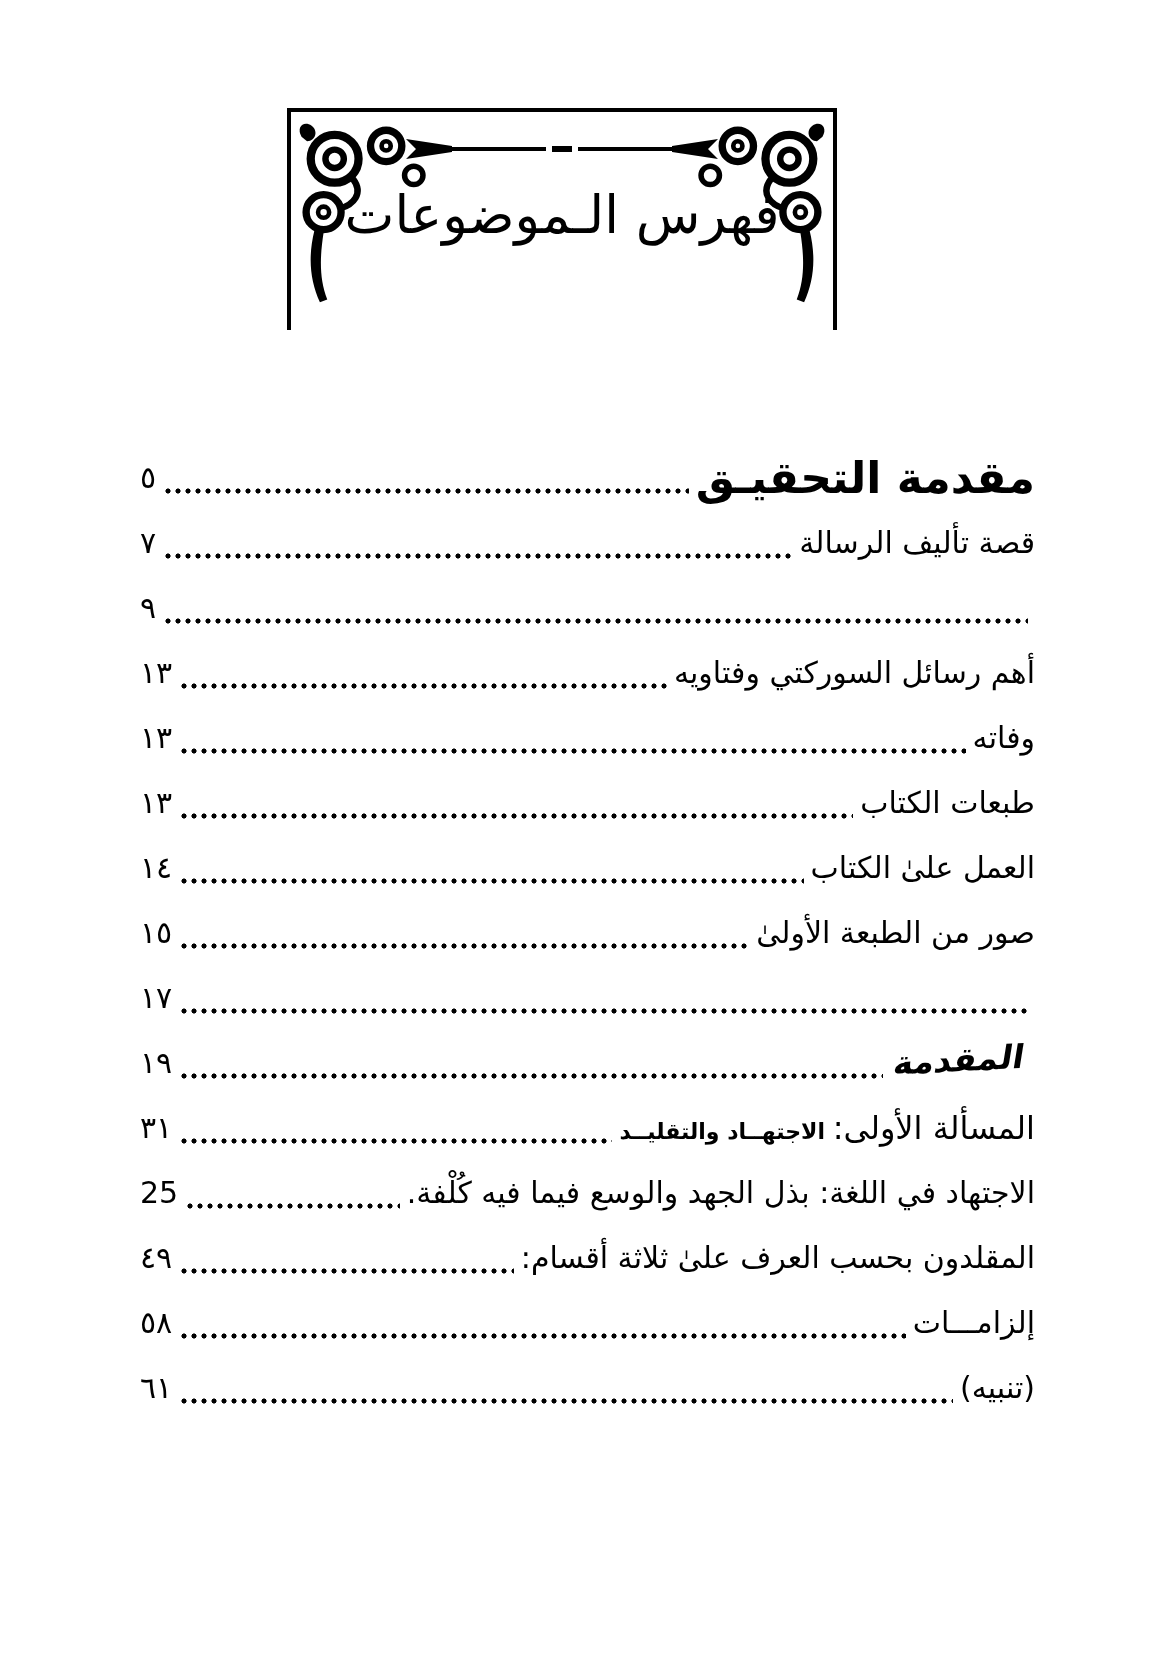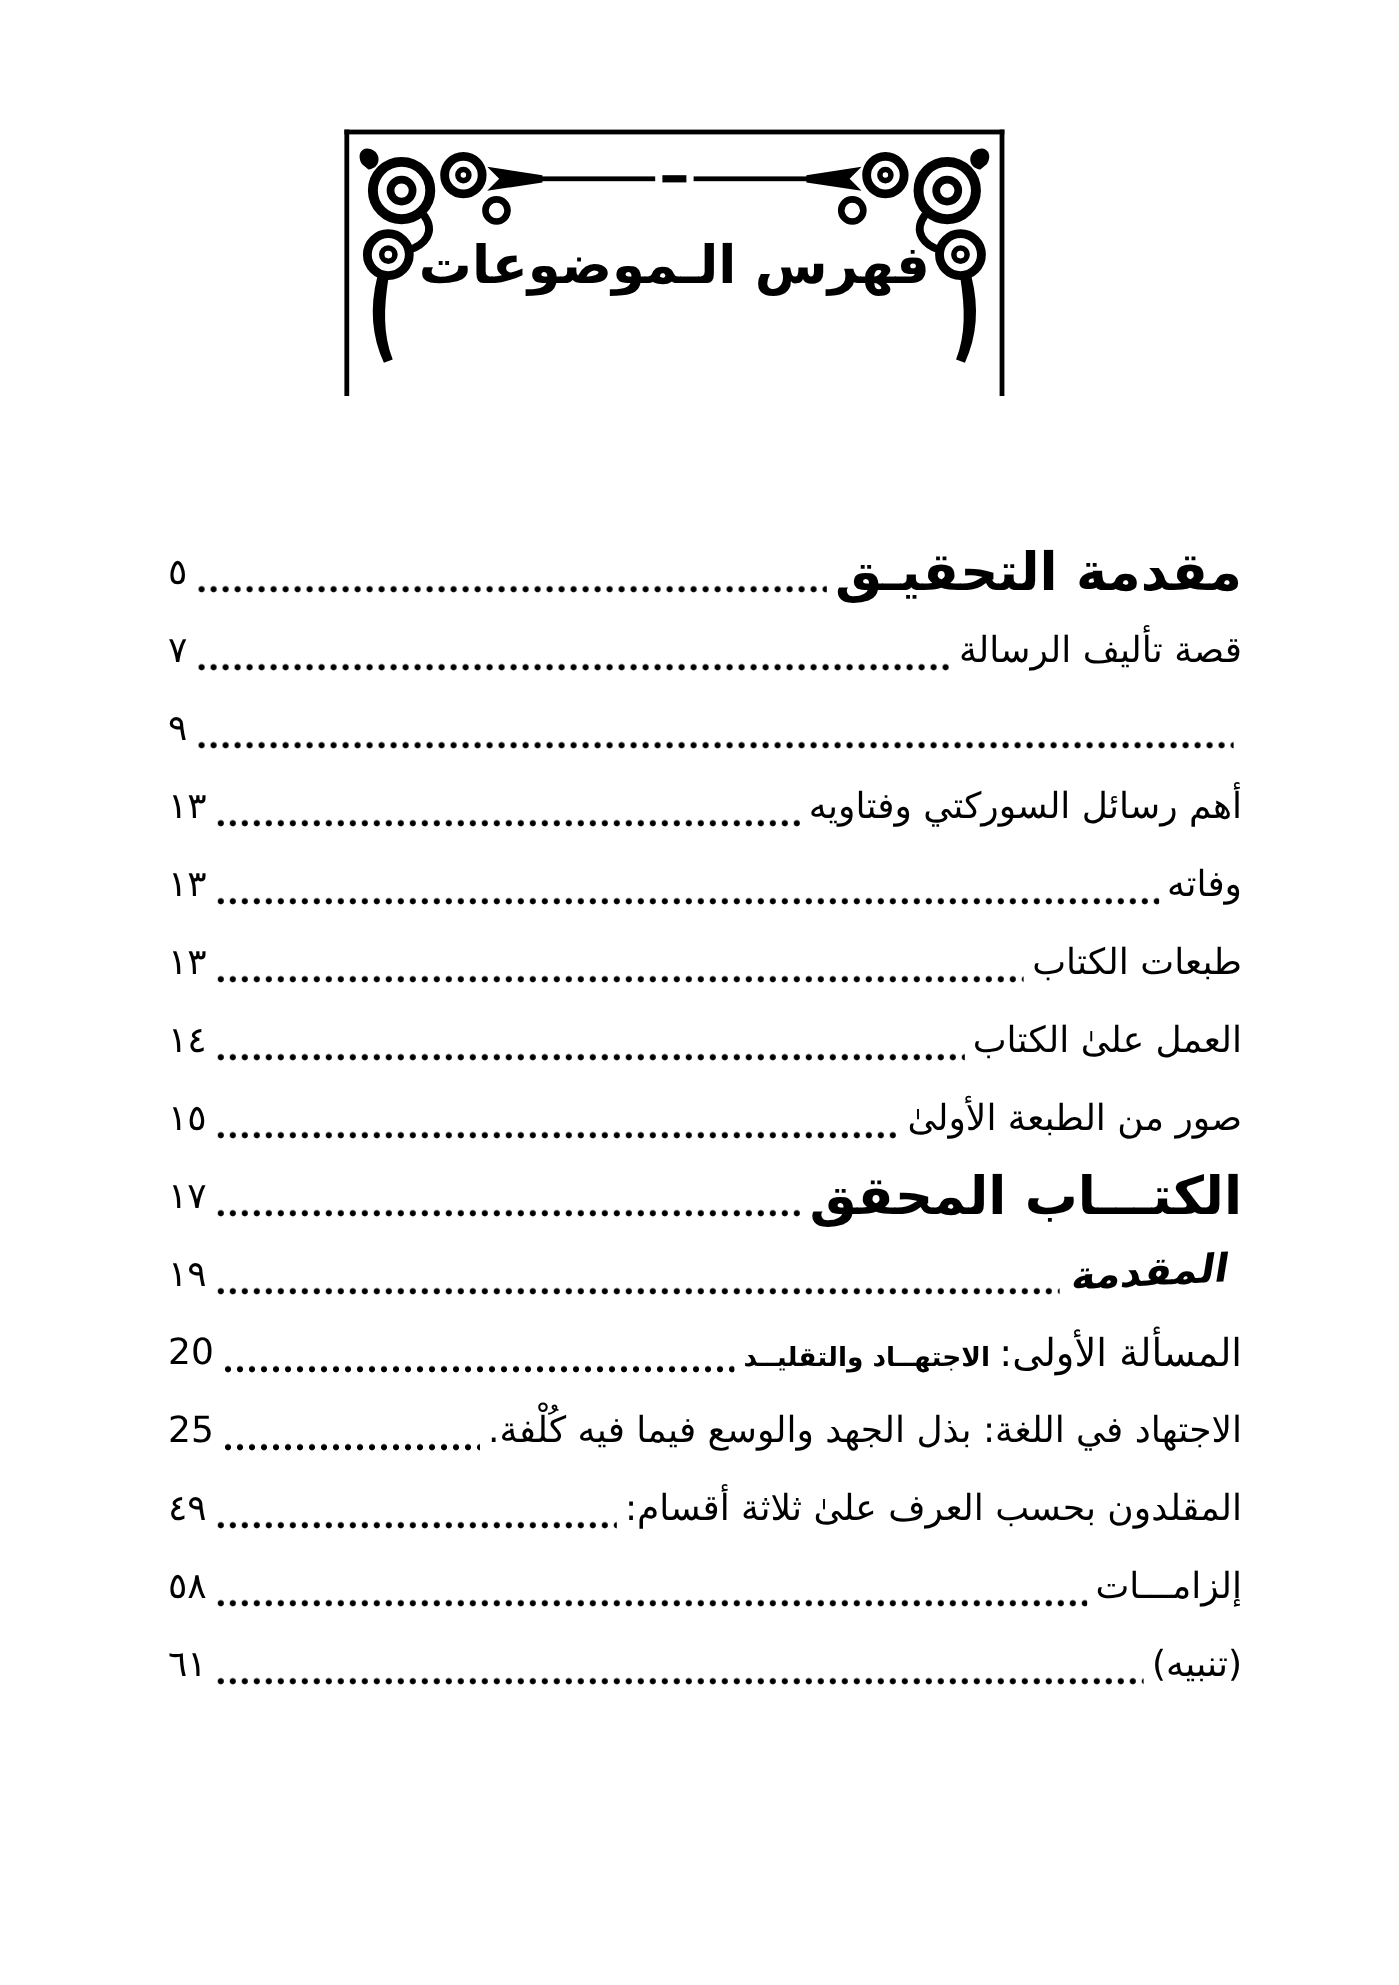--- a/index.html
+++ b/index.html
@@ -11,22 +11,22 @@
   .header-box{
     position:absolute;left:287px;top:108px;width:550px;height:222px;
     border:4px solid #000;border-bottom:none;box-sizing:border-box;
   }
   .corner{position:absolute;top:6px;width:138px;height:192px;}
   .corner.left{left:5px;}
   .corner.right{right:5px;transform:scaleX(-1);}
   .band{position:absolute;top:24px;left:50%;transform:translateX(-50%);
     width:312px;height:26px;}
   .box-title{
-    position:absolute;top:86px;left:0;width:100%;text-align:center;
-    font-size:44px;font-weight:700;letter-spacing:1px;line-height:1.1;
+    position:absolute;top:74px;left:0;width:100%;text-align:center;
+    font-size:53px;font-weight:400;letter-spacing:1px;line-height:1.1;
   }
   
   .toc{position:absolute;top:445px;right:131px;left:140px;}
   .row{display:flex;align-items:center;height:65px;direction:rtl;}
   .row-label{font-size:30px;white-space:nowrap;line-height:1;}
   .row.bold .row-label{font-weight:700;font-size:44px;}
   .row-label .b{font-weight:400;font-size:32px;}
   .row-label .r{font-weight:700;font-size:22px;}
   .row.calligraphic .row-label{
     display:inline-block;font-weight:700;font-size:33px;
@@ -129,35 +129,34 @@
     <span class="page-num">١٤</span>
   </div>
 
   <div class="row">
     <span class="row-label">صور من الطبعة الأولىٰ</span>
     <span class="leader"></span>
     <span class="page-num">١٥</span>
   </div>
 
   <div class="row bold">
-    <span class="row-label">الكتـــاب المحقق</span>
     <span class="leader"></span>
     <span class="page-num">١٧</span>
   </div>
 
   <div class="row calligraphic">
     <span class="row-label">المقدمة</span>
     <span class="leader"></span>
     <span class="page-num">١٩</span>
   </div>
 
   <div class="row">
     <span class="row-label"><span class="b">المسألة الأولى:</span><span class="r"> الاجتهــاد والتقليــد</span></span>
     <span class="leader"></span>
-    <span class="page-num">20</span>
+    <span class="page-num">٣١</span>
   </div>
 
   <div class="row">
     <span class="row-label">الاجتهاد في اللغة: بذل الجهد والوسع فيما فيه كُلْفة.</span>
     <span class="leader"></span>
     <span class="page-num">25</span>
   </div>
 
   <div class="row">
     <span class="row-label">المقلدون بحسب العرف علىٰ ثلاثة أقسام:</span>

